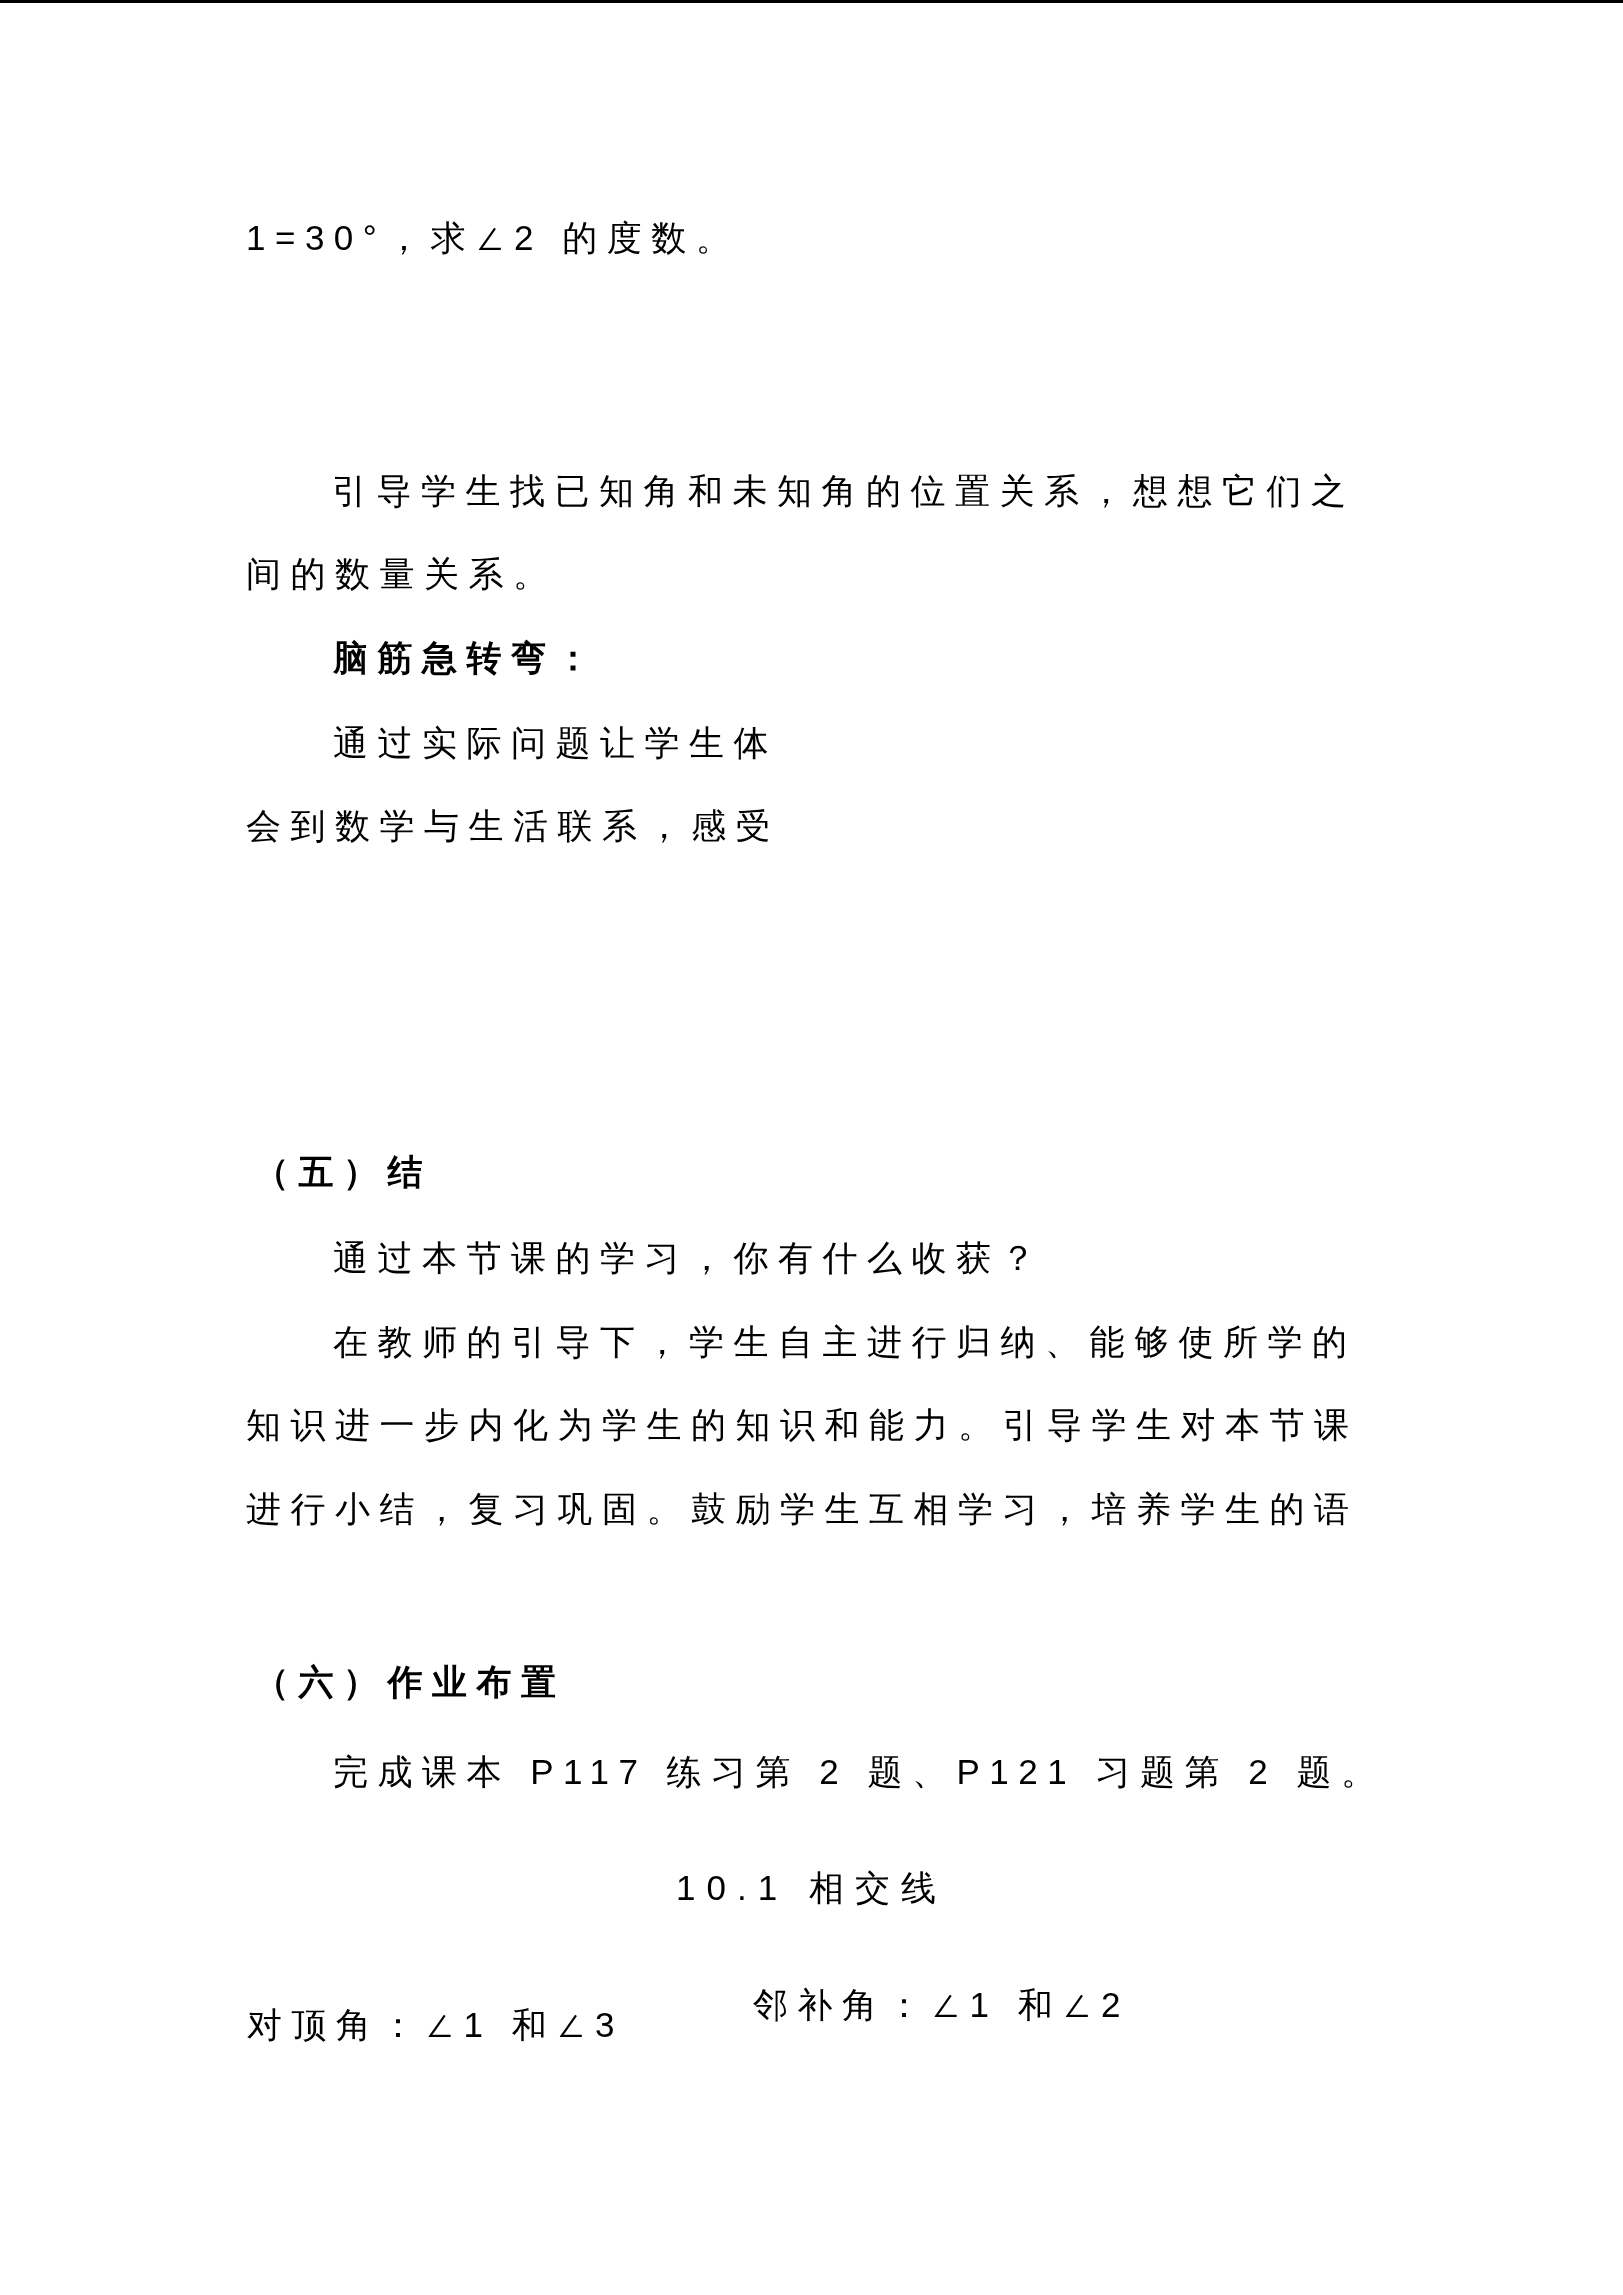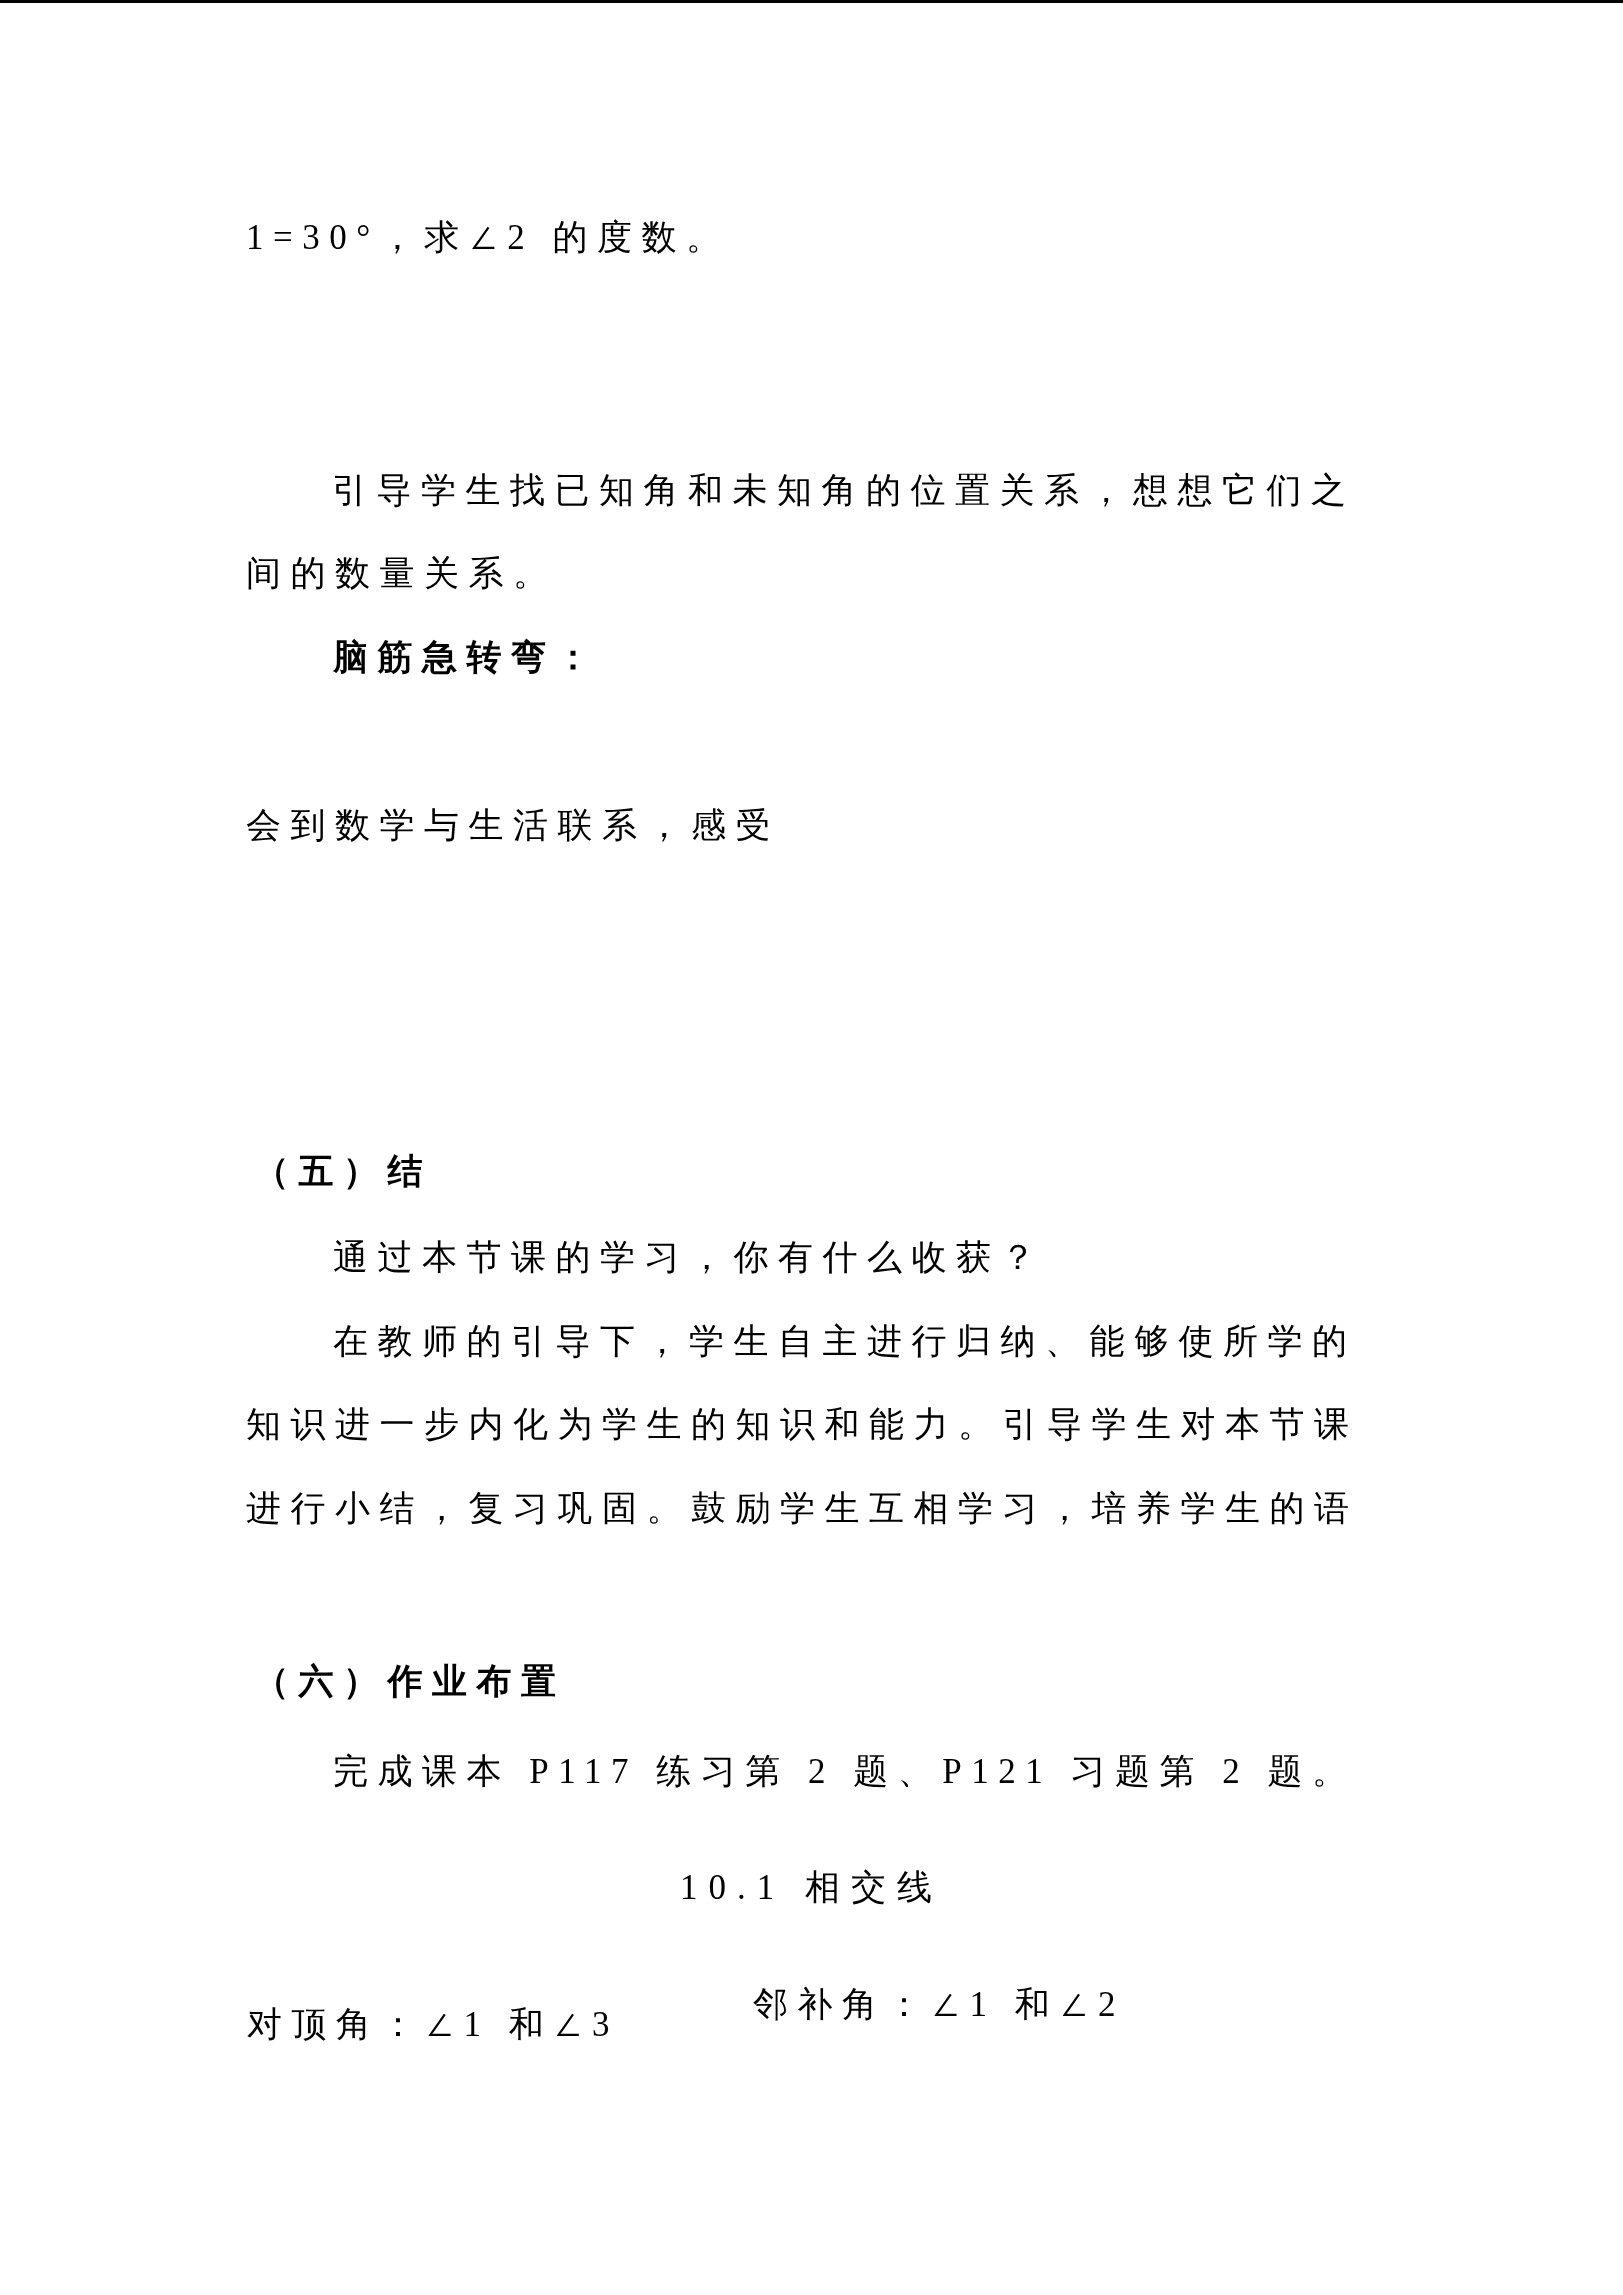--- a/index.html
+++ b/index.html
@@ -6,21 +6,21 @@
     margin: 0;
     padding: 0;
     background: #e8e8e8;
   }
   .page {
     position: relative;
     width: 1623px;
     height: 2295px;
     background: #ffffff;
     overflow: hidden;
-    font-family: Liberation Serif, serif;
+    font-family: Liberation Sans, sans-serif;
     color: #000000;
   }
   .edge-bar {
     position: absolute;
     top: 0;
     left: 0;
     width: 1623px;
     height: 3.4px;
     background: #000000;
   }
@@ -54,20 +54,21 @@
   <div class="edge-bar"></div>
 
   <div class="line" style="top:215px; left:246px;">1=30°，求∠2 的度数。</div>
 
   <div class="line" style="top:468px; left:332px;">引导学生找已知角和未知角的位置关系，想想它们之</div>
 
   <div class="line" style="top:551px; left:246px;">间的数量关系。</div>
 
   <div class="line bold" style="top:635px; left:333px;">脑筋急转弯：</div>
 
+  <div class="line" style="top:720px; left:333px;">通过实际问题让学生体</div>
 
   <div class="line" style="top:803px; left:246px;">会到数学与生活联系，感受</div>
 
 
   <div class="line bold" style="top:1149px; left:254px;">（五）结</div>
 
   <div class="line" style="top:1235px; left:333px;">通过本节课的学习，你有什么收获？</div>
 
   <div class="line" style="top:1319px; left:333px;">在教师的引导下，学生自主进行归纳、能够使所学的</div>
 

